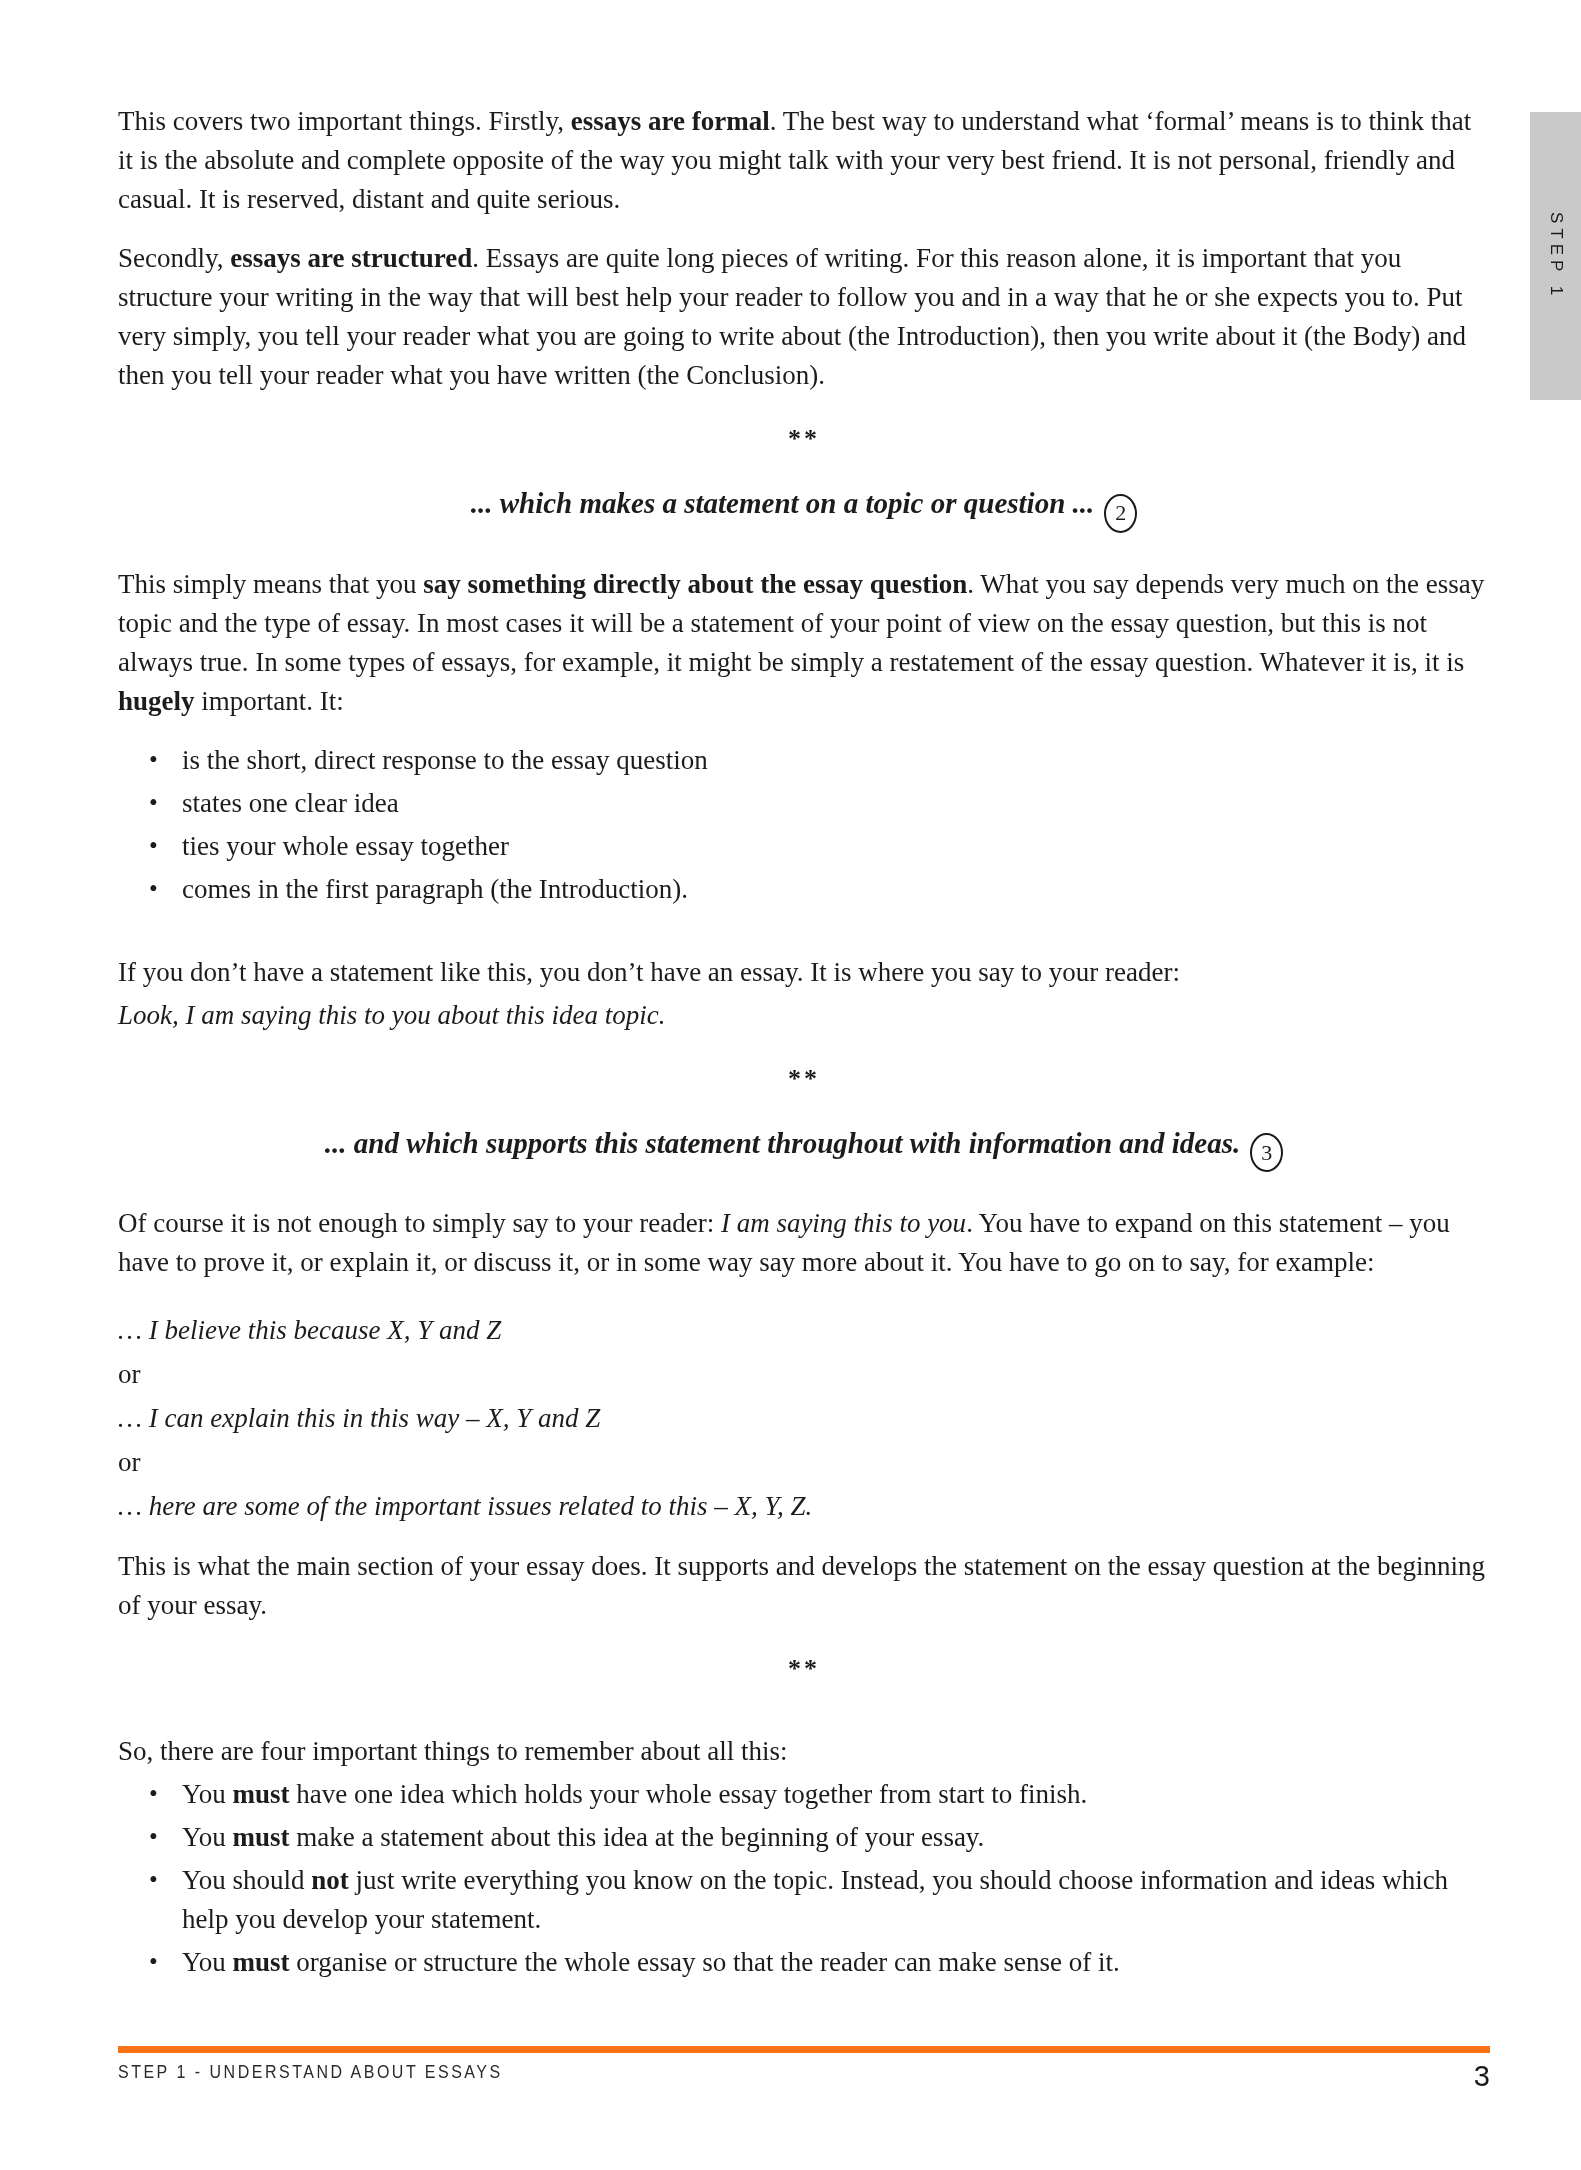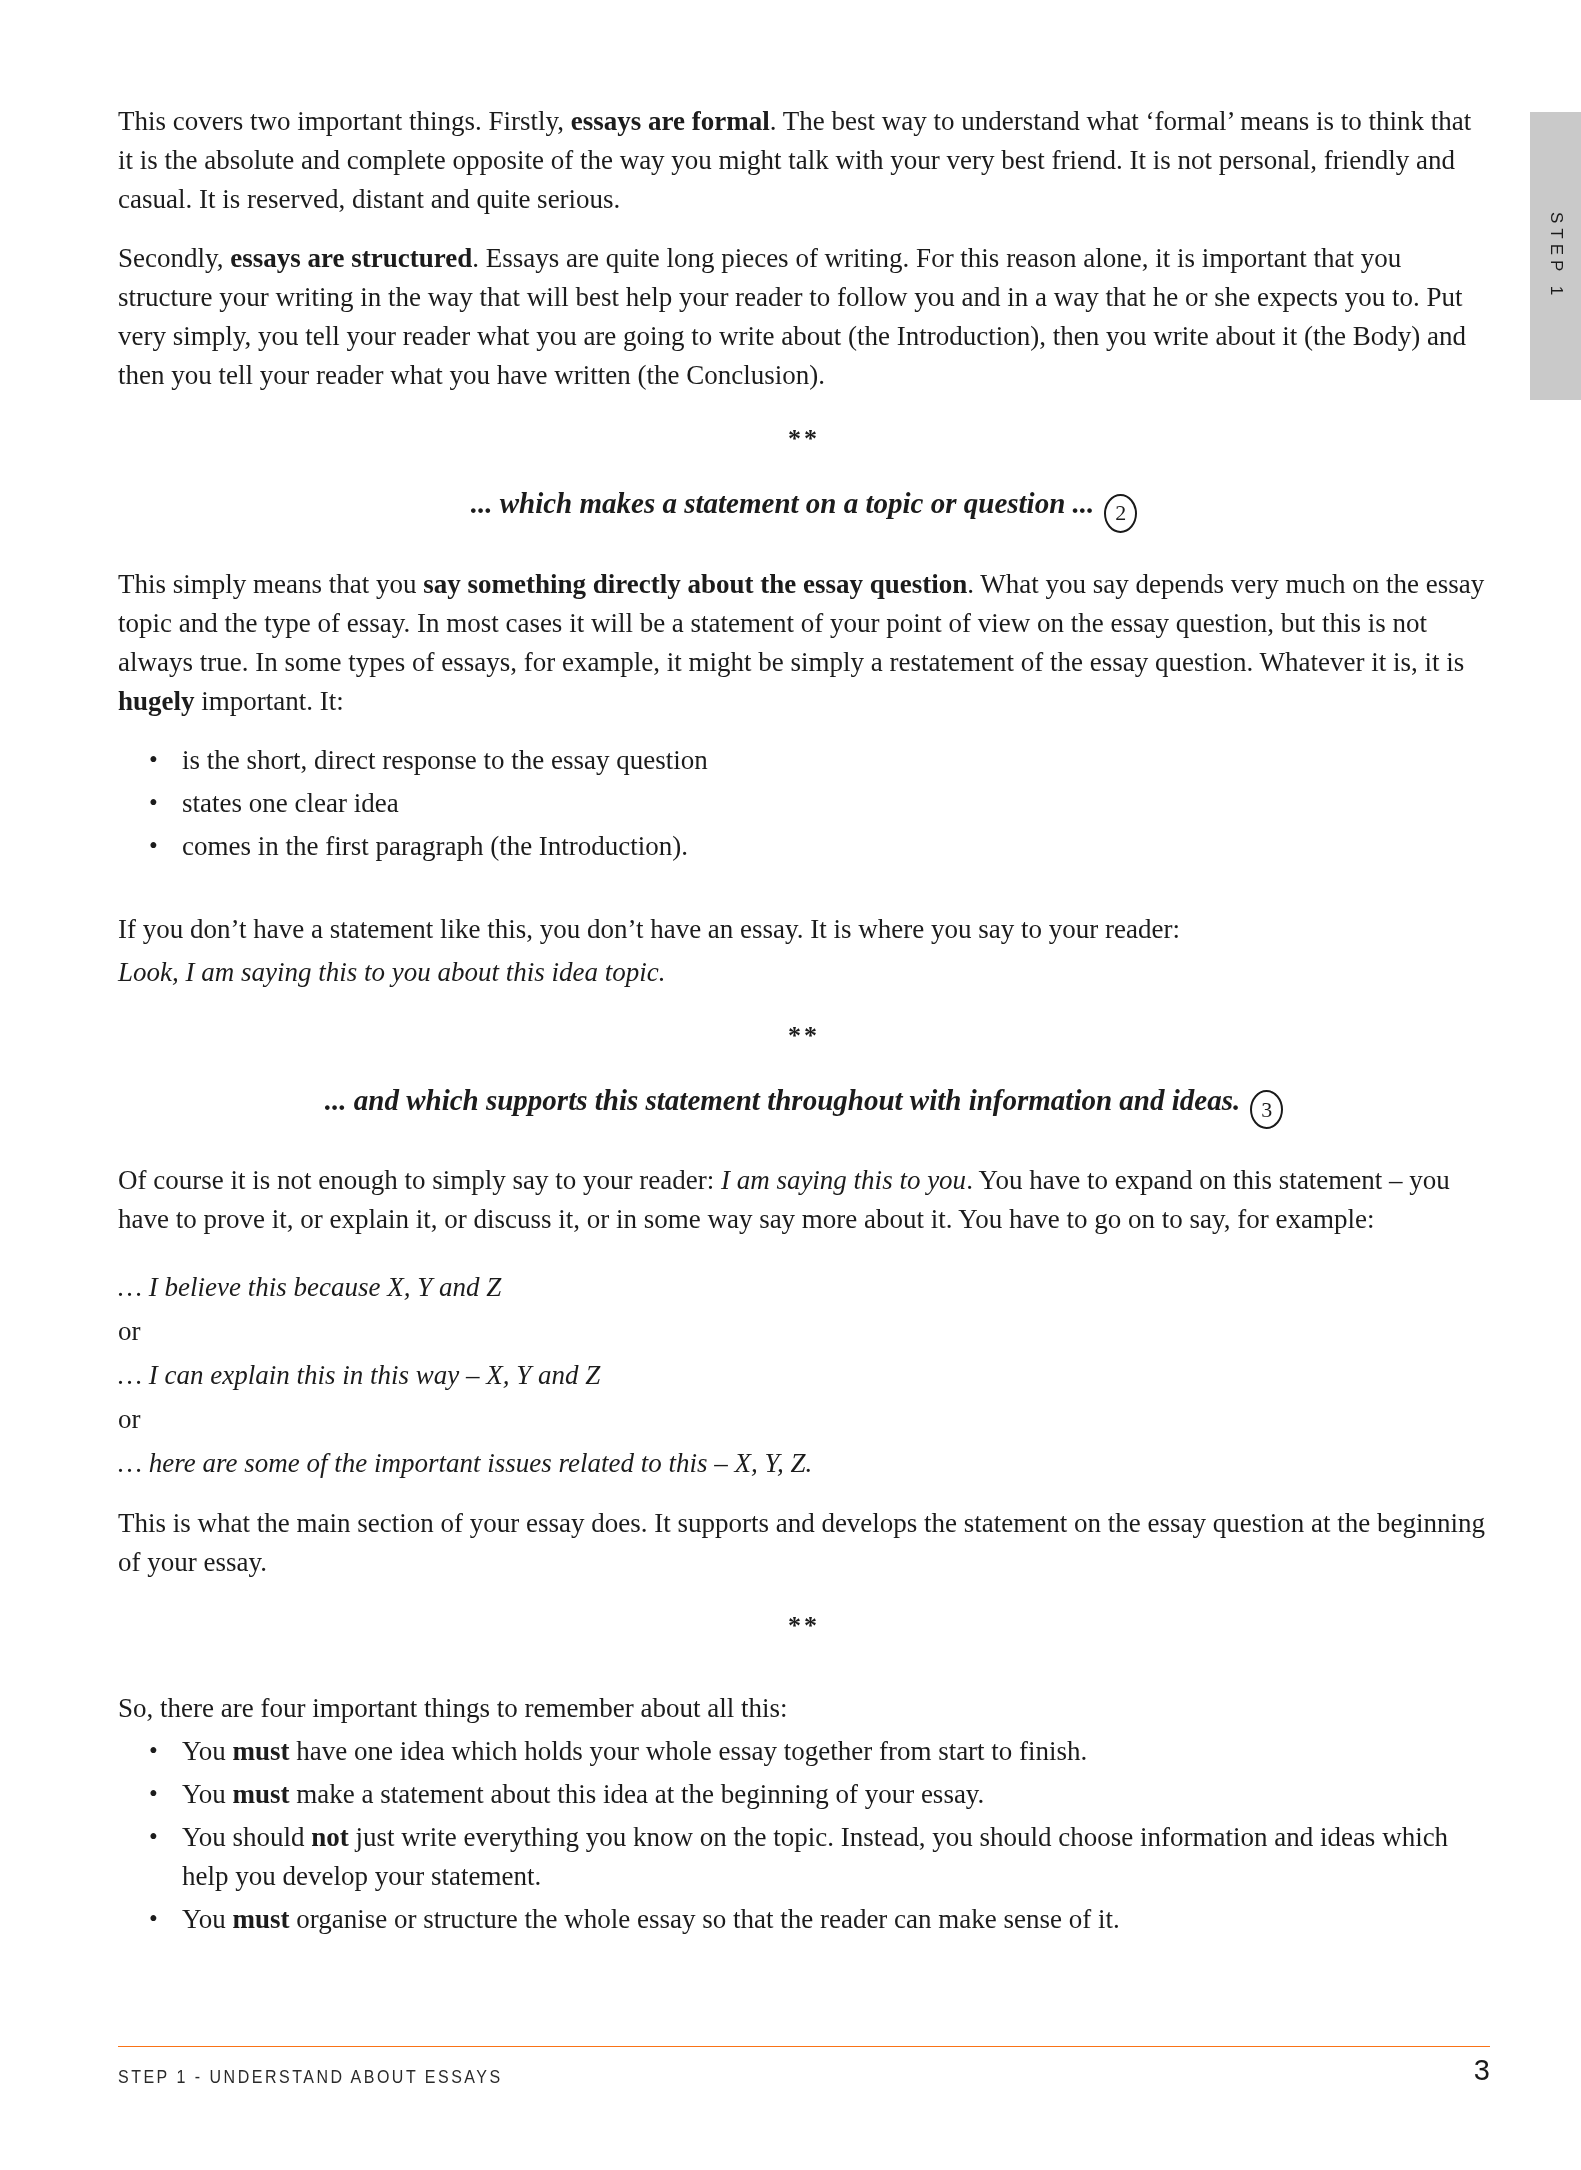--- a/index.html
+++ b/index.html
@@ -88,25 +88,25 @@
     top: -1px;
     font-size: 25px;
   }
   .examples { margin: 29px 0 21px 0; }
   .examples .ex-line { margin: 3px 0 5px 0; }
   .footer {
     position: absolute;
     left: 118px;
     top: 2046px;
     width: 1372px;
-    border-top: 1px solid #f97316;
+    border-top: 7px solid #f97316;
     padding-top: 9px;
     display: flex;
     justify-content: space-between;
-    align-items: flex-end;
+    align-items: flex-start;
     font-family: "Liberation Sans", sans-serif;
   }
   .footer-section {
     font-size: 16px;
     letter-spacing: 2.5px;
     color: #2a2a2a;
     transform: scaleY(1.15);
     transform-origin: top left;
   }
   .footer-page {
@@ -134,20 +134,21 @@
 
     <div class="separator">**</div>
 
     <div class="sec-heading"><span>... which makes a statement on a topic or question ...</span><span class="circle-num">2</span></div>
 
     <p><span>This simply means that you </span><b>say something directly about the essay question</b><span>. What you say depends very much on the essay topic and the type of essay. In most cases it will be a statement of your point of view on the essay question, but this is not always true. In some types of essays, for example, it might be simply a restatement of the essay question. Whatever it is, it is </span><b>hugely</b><span> important. It:</span></p>
 
     <ul class="bullets">
       <li>is the short, direct response to the essay question</li>
       <li>states one clear idea</li>
+      <li>ties your whole essay together</li>
       <li>comes in the first paragraph (the Introduction).</li>
     </ul>
 
     <p class="tight">If you don’t have a statement like this, you don’t have an essay. It is where you say to your reader:</p>
     <div class="quote">Look, I am saying this to you about this idea topic.</div>
 
     <div class="separator">**</div>
 
     <div class="sec-heading"><span>... and which supports this statement throughout with information and ideas.</span><span class="circle-num">3</span></div>
 

